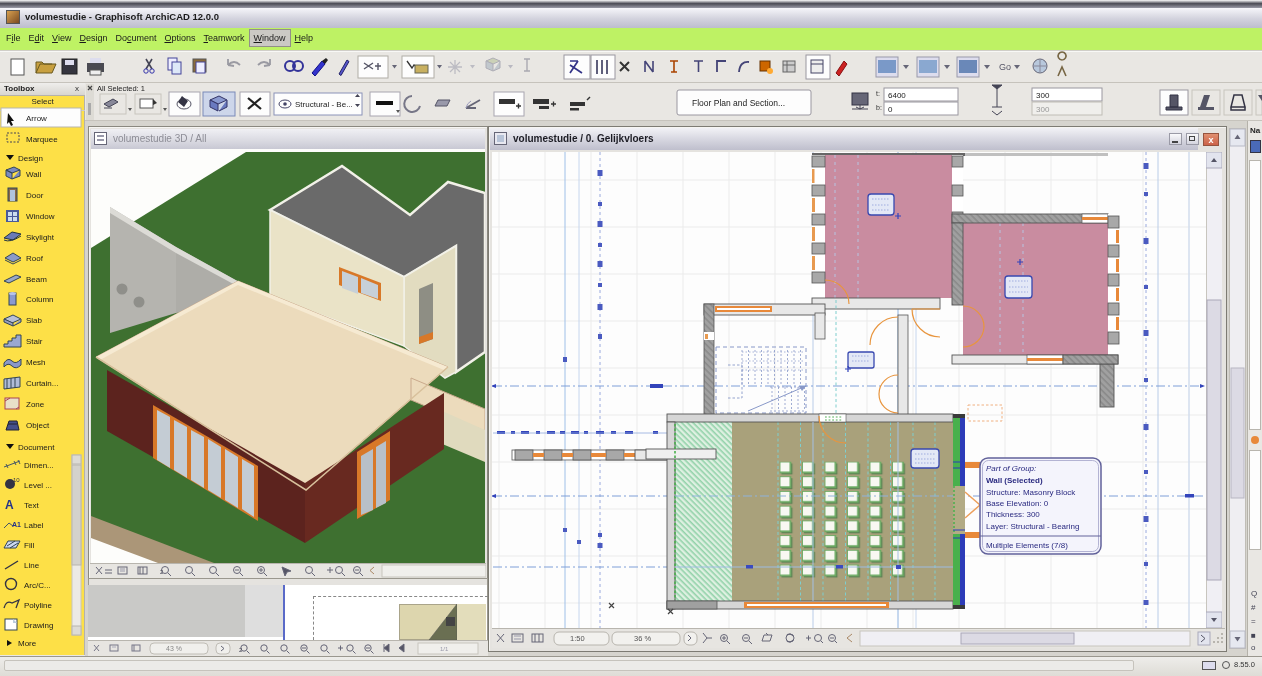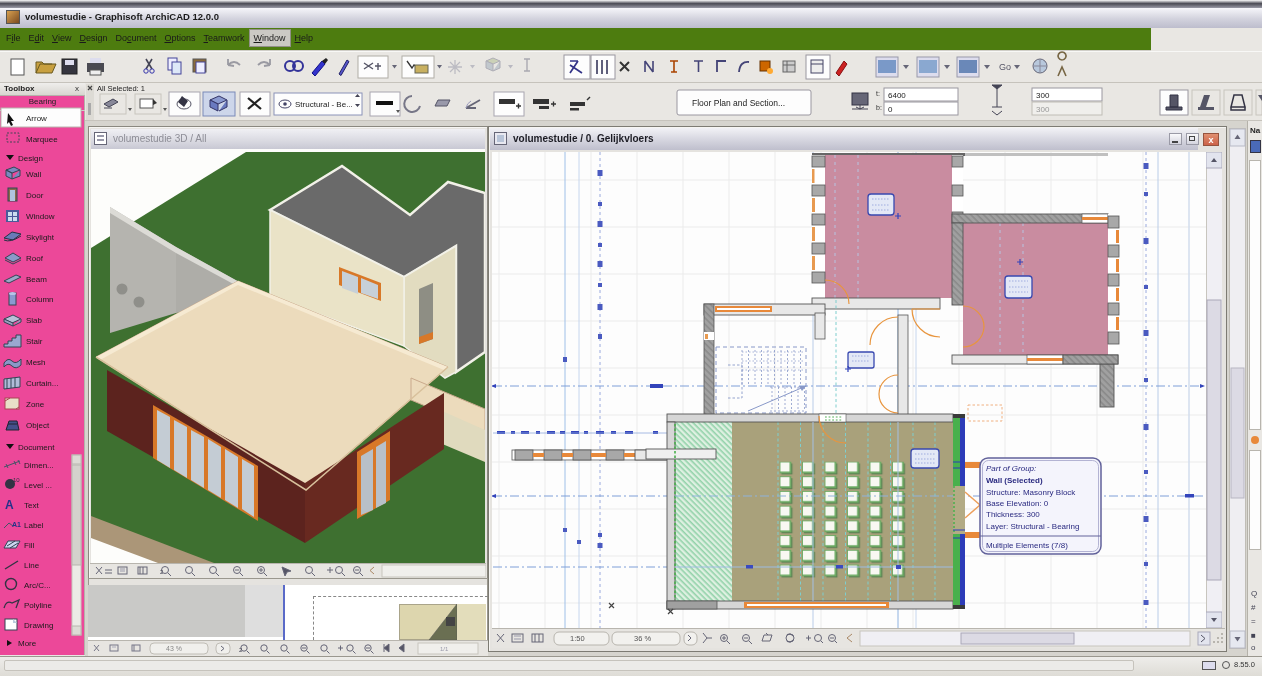--- a/index.html
+++ b/index.html
@@ -7,21 +7,21 @@
 .tb{background:linear-gradient(#f6f6fa,#d2d2dd 55%,#bdbdcd)}
 </style></head><body>
 
 <div class="abs" style="left:0;top:0;width:1262px;height:8px;background:linear-gradient(#fdfdfd,#4a4a54 45%,#9a9aa6)"></div>
 
 <div class="abs tb" style="left:0;top:8px;width:1262px;height:20px">
  <div class="abs" style="left:6px;top:2px;width:14px;height:14px;background:linear-gradient(135deg,#d8a050,#7a4a20);border:1px solid #555"></div>
  <div class="abs" style="left:25px;top:3px;font-size:9.5px;font-weight:bold;color:#1a1a1a">volumestudie - Graphisoft ArchiCAD 12.0.0</div>
 </div>
 
-<div class="abs" style="left:0;top:28px;width:1151px;height:23px;background:#4d7c0f;border-bottom:1px solid #d0cec8">
+<div class="abs" style="left:0;top:28px;width:1262px;height:23px;background:#bef264;border-bottom:1px solid #d0cec8">
  <div class="abs" style="left:2px;top:5px;font-size:9px;color:#1a1a1a">
   <span style="padding:3px 4px">F<u>i</u>le</span><span style="padding:3px 4px">E<u>d</u>it</span><span style="padding:3px 4px"><u>V</u>iew</span><span style="padding:3px 4px"><u>D</u>esign</span><span style="padding:3px 4px">Do<u>c</u>ument</span><span style="padding:3px 4px"><u>O</u>ptions</span><span style="padding:3px 4px"><u>T</u>eamwork</span><span style="padding:3px 4px;background:#cbc9c4;border:1px solid #928f88"><u>W</u>indow</span><span style="padding:3px 4px"><u>H</u>elp</span>
  </div>
 </div>
 
 <div class="abs" style="left:0;top:51px;width:1262px;height:32px;background:#e9e7e3;border-top:1px solid #f8f8f6;border-bottom:1px solid #c6c3bc"></div>
 
 <svg class="abs" style="left:0;top:51px" width="1262" height="32" viewBox="0 0 1262 32">
  <g>
   <rect x="11" y="8" width="13" height="16" fill="#fff" stroke="#555"></rect>
@@ -175,26 +175,26 @@
   <path d="M1170 95 h8 v12 h-8 z M1166 107 h16 v3 h-16 z" fill="#556" stroke="#334"></path>
   <rect x="1192" y="90" width="28" height="25" fill="#e9e7e3" stroke="#c8c5be"></rect>
   <path d="M1204 95 l6 0 l-4 12 l-6 0 z M1198 107 h16 v3 h-16 z" fill="#556"></path>
   <rect x="1224" y="90" width="28" height="25" fill="#e9e7e3" stroke="#c8c5be"></rect>
   <path d="M1234 95 h8 l3 12 h-14 z M1231 107 h14 v3 h-14 z" fill="none" stroke="#334" stroke-width="1.5"></path>
   <rect x="1256" y="90" width="6" height="25" fill="#e9e7e3" stroke="#c8c5be"></rect>
   <path d="M1258 95 h6 l2 12" fill="#556"></path>
  </g>
 </svg>
 
-<div class="abs" style="left:0;top:83px;width:85px;height:572px;background:#ec4899;border-right:1px solid #b5b2aa">
+<div class="abs" style="left:0;top:83px;width:85px;height:572px;background:#fde047;border-right:1px solid #b5b2aa">
  <div class="abs" style="left:0;top:0;width:85px;height:13px;background:linear-gradient(#efeeec,#d8d6d0);border-bottom:1px solid #b5b2aa">
   <span style="position:absolute;left:4px;top:1px;font-size:8px;font-weight:bold;color:#222">Toolbox</span>
   <span style="position:absolute;right:6px;top:1px;font-size:8px;color:#333">x</span>
  </div>
- <div class="abs" style="left:0;top:14px;width:85px;height:14px;border-bottom:1px solid #cfccc6;text-align:center;font-size:8px;color:#222">Bearing</div>
+ <div class="abs" style="left:0;top:14px;width:85px;height:14px;border-bottom:1px solid #cfccc6;text-align:center;font-size:8px;color:#222">Select</div>
 </div>
 <svg class="abs" style="left:0;top:83px" width="85" height="572" viewBox="0 0 85 572">
 
  <rect x="1" y="25" width="80" height="19" fill="#fdfdfd" stroke="#b8b5ae"></rect>
  <g font-size="8" fill="#1a1a1a">
   <path d="M8 30 l6 8 l-3 0 l2 4 l-2 1 l-2 -4 l-2 2 z" fill="#111"></path>
       <text x="26" y="38">Arrow</text>
   <rect x="7" y="50" width="12" height="9" fill="none" stroke="#445" stroke-dasharray="2 1.5"></rect>
       <text x="26" y="59">Marquee</text>
   <path d="M6 72 l8 0 l-4 5 z" fill="#111"></path>

